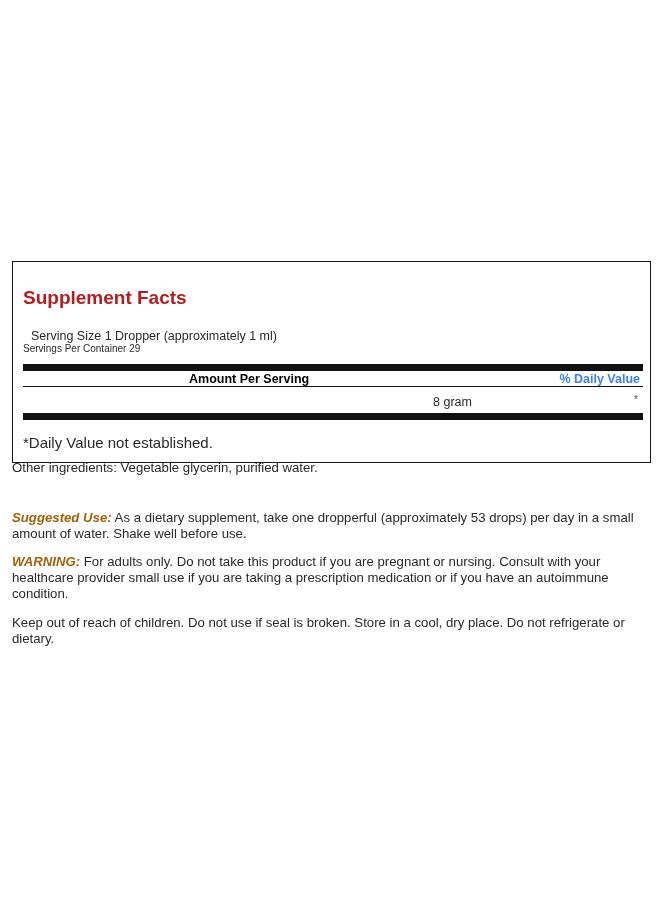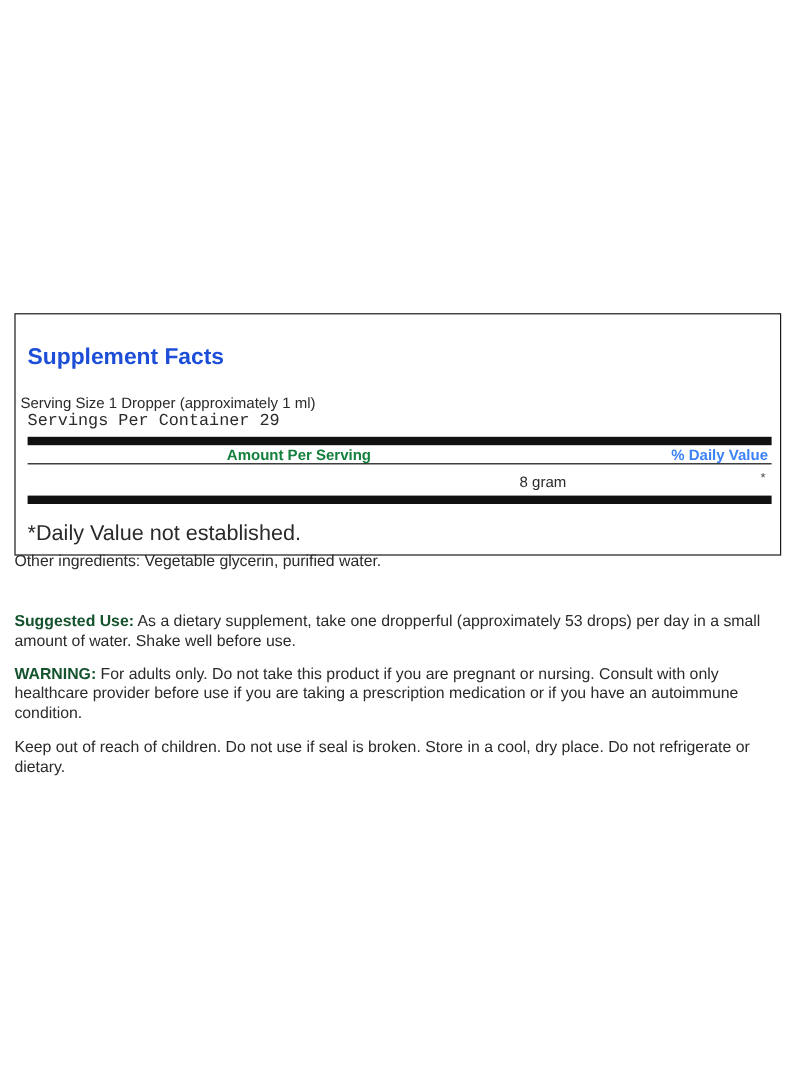--- a/index.html
+++ b/index.html
@@ -5,42 +5,42 @@
     html, body { margin: 0; padding: 0; }
     body {
       width: 660px; height: 900px; background: #ffffff; position: relative;
       font-family: "Liberation Sans", sans-serif; color: #2a2a2a; overflow: hidden;
     }
     .facts-box {
       position: absolute; left: 12px; top: 261px; width: 639px; height: 202px;
       border: 1px solid #1a1a1a; box-sizing: border-box;
     }
     .facts-title {
-      position: absolute; left: 10px; top: 25px; font-size: 19px; font-weight: bold; color: #1d4ed8;
+      position: absolute; left: 10px; top: 25px; font-size: 19px; font-weight: bold; color: #b91c1c;
     }
-    .serving-size { position: absolute; left: 4px; top: 67px; font-size: 12.5px; }
-    .servings-per { position: absolute; left: 10px; top: 81px; font-size: 14px; font-family: Liberation Mono, monospace; }
+    .serving-size { position: absolute; left: 18px; top: 67px; font-size: 12.5px; }
+    .servings-per { position: absolute; left: 10px; top: 81px; font-size: 10px; }
     .bar-thick { position: absolute; left: 10px; width: 620px; height: 7px; background: #111; }
     .bar-1 { top: 102px; }
     .bar-2 { top: 151px; }
     .line-thin { position: absolute; left: 10px; width: 620px; height: 1px; background: #111; top: 124px; }
-    .hdr-amount { position: absolute; left: 176px; top: 110px; font-size: 12.5px; font-weight: bold; color: #15803d; }
+    .hdr-amount { position: absolute; left: 176px; top: 110px; font-size: 12.5px; font-weight: bold; color: #000000; }
     .hdr-dv { position: absolute; right: 10px; top: 110px; font-size: 12.5px; font-weight: bold; color: #3b82f6; }
     .row-name { position: absolute; left: 10px; top: 133px; font-size: 12.5px; }
     .row-amount { position: absolute; left: 420px; top: 133px; font-size: 12.5px; }
     .row-dv { position: absolute; right: 12px; top: 131px; font-size: 11px; color: #555; }
-    .footnote { position: absolute; left: 10px; top: 172px; font-size: 18px; }
+    .footnote { position: absolute; left: 10px; top: 172px; font-size: 15px; }
     .text-block {
       position: absolute; left: 12px; width: 636px; font-size: 13.2px; line-height: 16px; color: #2a2a2a;
     }
     .t-other { top: 460px; }
     .t-use { top: 510px; }
     .t-warn { top: 554px; }
     .t-keep { top: 615px; }
-    b { color: #14532d; }
+    b { color: #a16207; font-style: italic; }
   </style>
 </head>
 <body>
 
 <div class="facts-box">
   <div class="facts-title">Supplement Facts</div>
   <div class="serving-size">Serving Size 1 Dropper (approximately 1 ml)</div>
   <div class="servings-per">Servings Per Container 29</div>
   <div class="bar-thick bar-1"></div>
   <div class="hdr-amount">Amount Per Serving</div>
@@ -52,16 +52,16 @@
   <div class="footnote">*Daily Value not established.</div>
 </div>
 
 <div class="text-block t-other">Other ingredients: Vegetable glycerin, purified water.</div>
 
 <div class="text-block t-use">
   <b>Suggested Use:</b><span> As a dietary supplement, take one dropperful (approximately 53 drops) per day in a small amount of water. Shake well before use.</span>
 </div>
 
 <div class="text-block t-warn">
-  <b>WARNING:</b><span> For adults only. Do not take this product if you are pregnant or nursing. Consult with only healthcare provider before use if you are taking a prescription medication or if you have an autoimmune condition.</span>
+  <b>WARNING:</b><span> For adults only. Do not take this product if you are pregnant or nursing. Consult with your healthcare provider small use if you are taking a prescription medication or if you have an autoimmune condition.</span>
 </div>
 
 <div class="text-block t-keep">Keep out of reach of children. Do not use if seal is broken. Store in a cool, dry place. Do not refrigerate or dietary.</div>
 
 </body></html>

